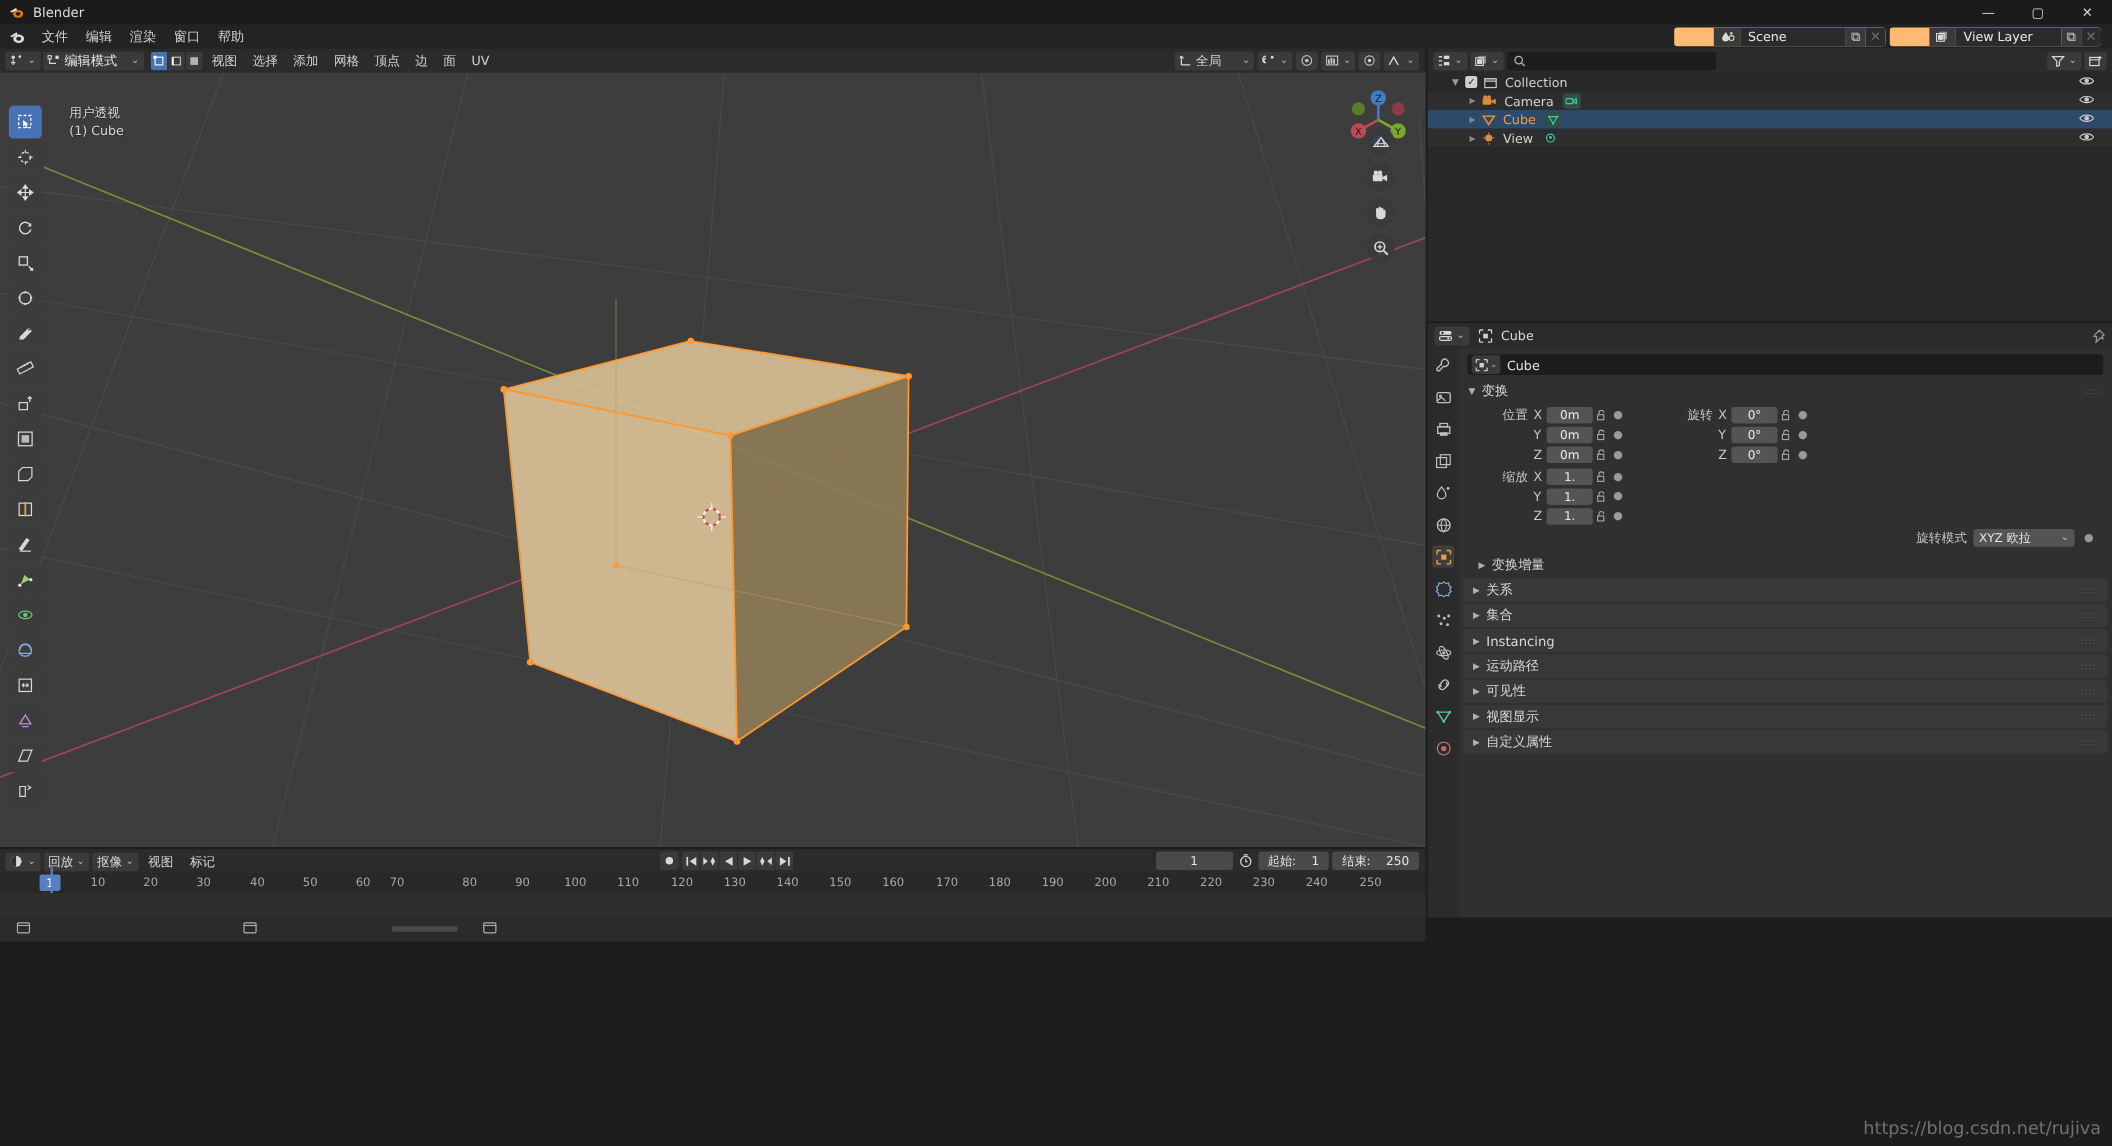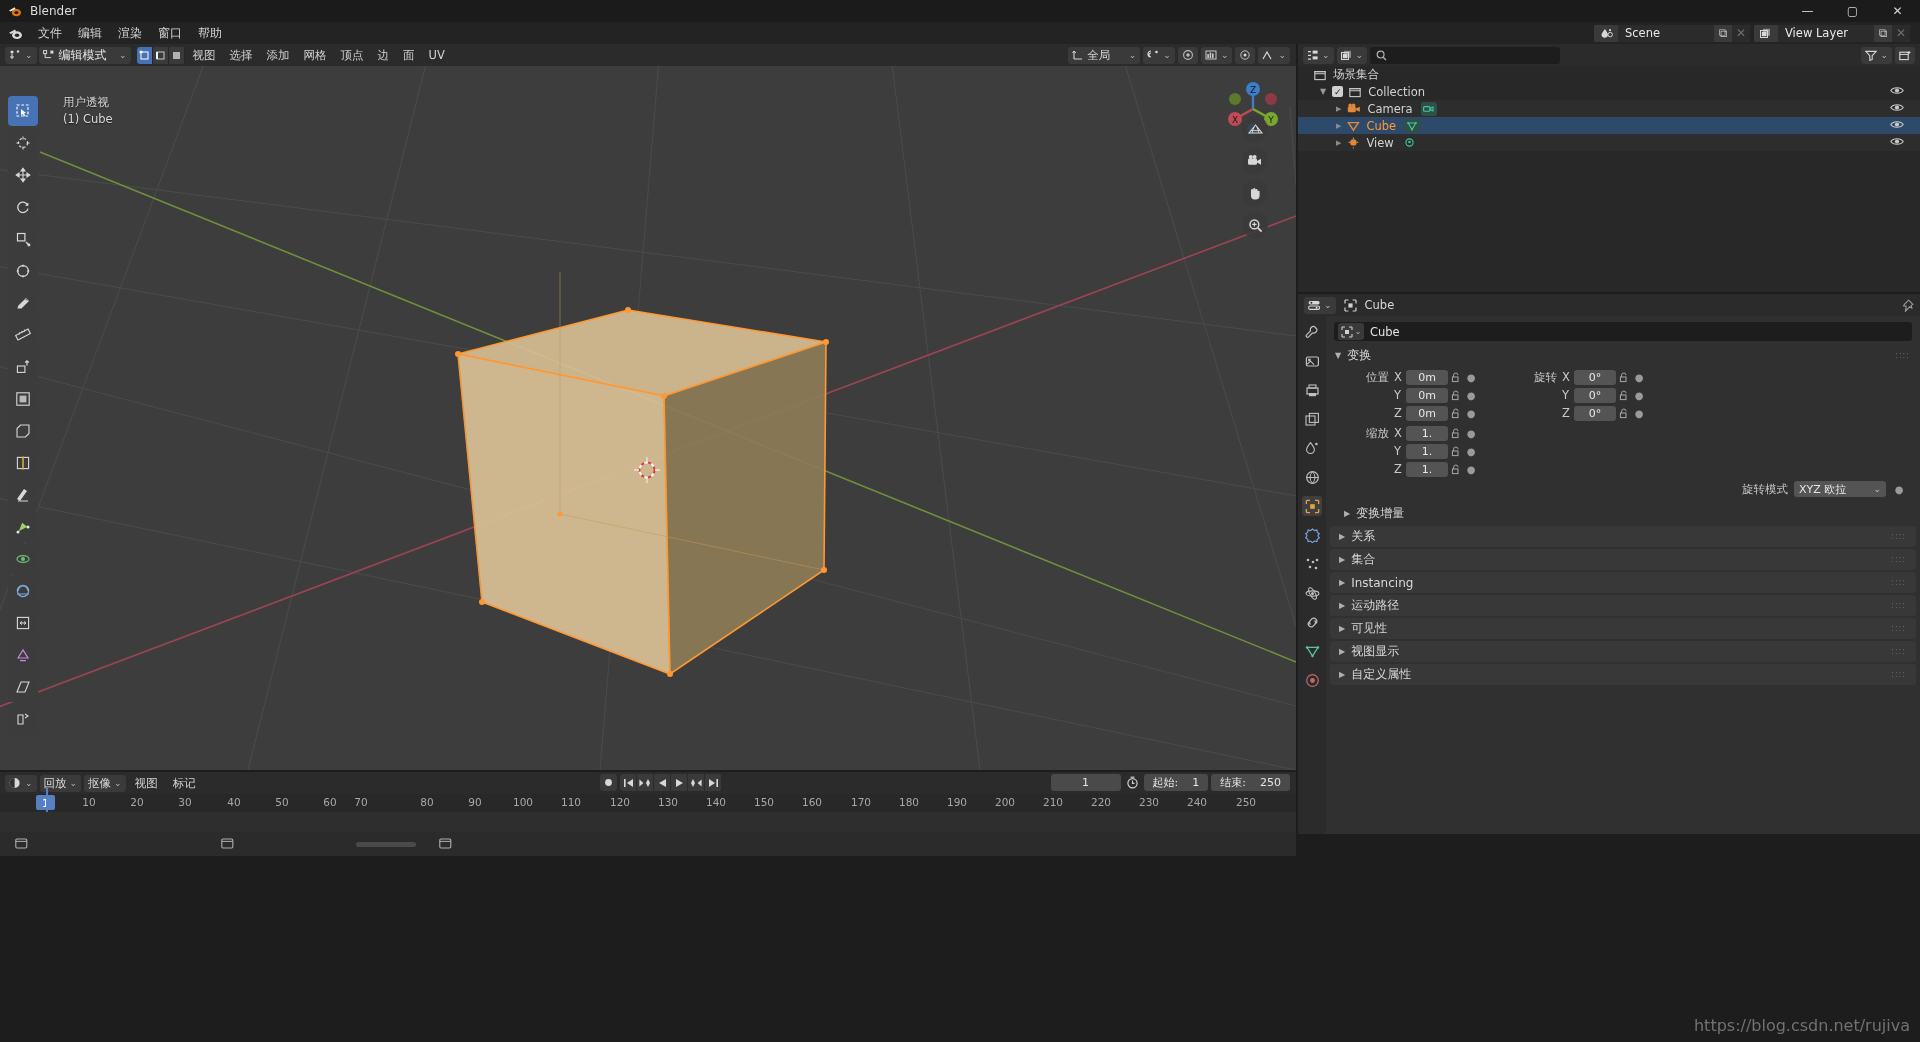--- a/index.html
+++ b/index.html
@@ -34,21 +34,21 @@
   .ws-tabs { display:flex; align-items:stretch; margin-left:6px; }
   .ws-tab {
     padding:0 11px; display:flex; align-items:center; font-size:12px;
     color:#9a9a9a; background:#2b2b2b; margin-right:1px;
     border-radius:3px 3px 0 0;
   }
   .ws-tab.active { background:#3d3d3d; color:#ffffff; }
   .ws-add { padding:0 9px; display:flex; align-items:center; color:#b0b0b0; font-size:13px; }
   .topbar-right { margin-left:auto; display:flex; align-items:center; padding-right:6px; gap:0px; }
   .scene-field {
-    display:flex; align-items:center; height:17px; background:#0369a1; border-radius:3px; overflow:hidden; margin-right:4px;
+    display:flex; align-items:center; height:17px; background:#fdba74; border-radius:3px; overflow:hidden; margin-right:4px;padding-left:36px;
   }
   .scene-icon { width:24px; height:17px; display:flex; align-items:center; justify-content:center; background:#3a3a3a; }
   .scene-name { padding:0 10px 0 7px; font-size:11.5px; color:#e8e8e8; min-width:96px; height:17px; display:flex; align-items:center; background:#2b2b2b;}
   .scene-btn { width:18px; height:17px; display:flex; align-items:center; justify-content:center; color:#c8c8c8; background:#3a3a3a; }
   .scene-btn.dim { color:#6f6f6f; background:#2b2b2b; }
 
   
   .viewport-wrap {
     position:absolute; left:0; top:44px; width:1296px; height:726px;
     background:#1d1d1d;
@@ -565,27 +565,20 @@
           <svg width="12" height="11" viewBox="0 0 12 11">
               <rect x="0.8" y="2.2" width="8.4" height="7.4" fill="none" stroke="#d8d8d8" stroke-width="1.1"></rect>
               <path d="M0.8 4.4 h8.4" stroke="#d8d8d8" stroke-width="1"></path>
               <path d="M10 1 v3 M8.5 2.5 h3" stroke="#d8d8d8" stroke-width="1.1"></path>
             </svg>
         </div>
       </div>
     </div>
 
     <div>
-      <div class="out-row" style="padding-left:16px;">
-        <svg width="13" height="12" viewBox="0 0 13 12" style="margin-right:6px">
-            <rect x="0.8" y="2.6" width="10.4" height="8" fill="none" stroke="#c8c8c8" stroke-width="1.1"></rect>
-            <path d="M0.8 4.8 h10.4 M0.4 2.6 h11.2" stroke="#c8c8c8" stroke-width="1.1"></path>
-          </svg>
-        <span>场景集合</span>
-      </div>
 
       <div class="out-row" style="padding-left:22px;">
         <span style="font-size:8px;color:#9a9a9a;margin-right:6px;">▼</span>
         <span style="width:11px;height:11px;background:#d0d0d0;border-radius:2px;display:inline-flex;align-items:center;justify-content:center;color:#222;font-size:9px;margin-right:6px;">✓</span>
         <svg width="13" height="12" viewBox="0 0 13 12" style="margin-right:6px">
             <rect x="0.8" y="2.6" width="10.4" height="8" fill="none" stroke="#c8c8c8" stroke-width="1.1"></rect>
             <path d="M0.8 4.8 h10.4 M0.4 2.6 h11.2" stroke="#c8c8c8" stroke-width="1.1"></path>
           </svg>
         <span>Collection</span>
         <svg class="out-eye" width="14" height="13" viewBox="0 0 14 13">

